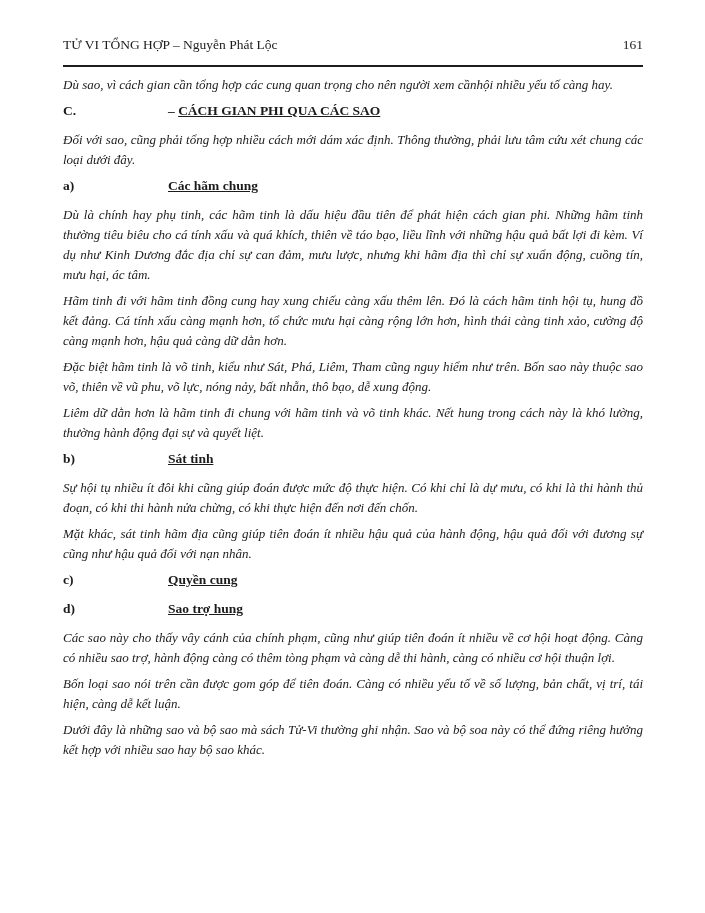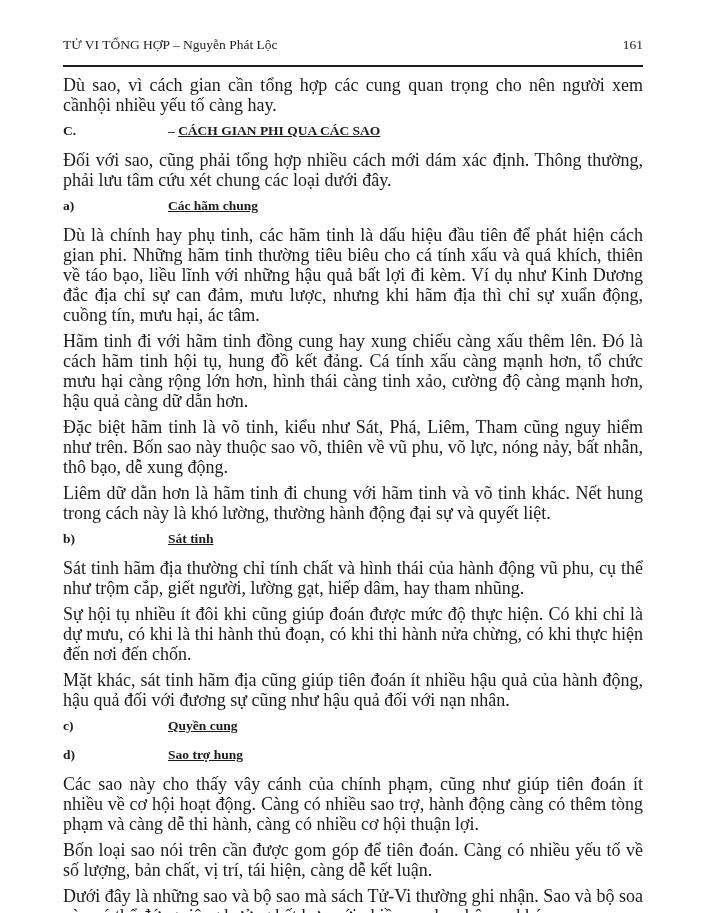--- a/index.html
+++ b/index.html
@@ -24,24 +24,25 @@
     font-size: 13.5px;
     line-height: 18px;
   }
   .header-rule {
     border: none;
     border-top: 2px solid #1c1c1c;
     margin: 11px 0 8px 0;
   }
   p.para {
     margin: 0 0 6px 0;
-    font-size: 18px;
+    font-size: 13px;
     line-height: 20px;
     text-align: justify;
     text-justify: inter-word;
+    font-style: italic;
   }
   .heading {
     display: flex;
     align-items: baseline;
     margin: 3px 0 9px 0;
     font-size: 13.5px;
     line-height: 20px;
     font-weight: bold;
   }
   .heading .hlabel {
@@ -86,21 +87,20 @@
     <p class="para">Hãm tinh đi với hãm tinh đồng cung hay xung chiếu càng xấu thêm lên. Đó là cách hãm tinh hội tụ, hung đồ kết đảng. Cá tính xấu càng mạnh hơn, tổ chức mưu hại càng rộng lớn hơn, hình thái càng tinh xảo, cường độ càng mạnh hơn, hậu quả càng dữ dằn hơn.</p>
     <p class="para">Đặc biệt hãm tinh là võ tinh, kiểu như  Sát, Phá, Liêm, Tham cũng nguy hiểm như  trên. Bốn sao này thuộc sao võ, thiên về vũ phu, võ lực, nóng nảy, bất nhẫn, thô bạo, dễ xung động.</p>
     <p class="para">Liêm dữ dằn hơn là hãm tinh đi chung với hãm tinh và võ tinh khác. Nết hung trong cách này là khó lường, thường hành động đại sự và quyết liệt.</p>
   </div>
 
   <div class="subsection">
     <div class="heading">
       <span class="hlabel">b)</span>
       <span class="underlined">Sát tinh</span>
     </div>
-    <p class="para">Sát tinh hãm địa thường chỉ tính chất và hình thái của hành động vũ phu, cụ thể như trộm cắp, giết người, lường gạt, hiếp dâm, hay tham nhũng.</p>
     <p class="para">Sự hội tụ nhiều ít đôi khi cũng giúp đoán được mức độ thực hiện. Có khi chỉ là dự mưu, có khi là thi hành thủ đoạn, có khi thi hành nửa chừng, có khi thực hiện đến nơi đến chốn.</p>
     <p class="para">Mặt khác, sát tinh hãm địa cũng giúp tiên đoán ít nhiều hậu quả của hành động, hậu quả đối với đương sự cũng như hậu quả đối với nạn nhân.</p>
   </div>
 
   <div class="subsection">
     <div class="heading">
       <span class="hlabel">c)</span>
       <span class="underlined">Quyền cung</span>
     </div>
   </div>

